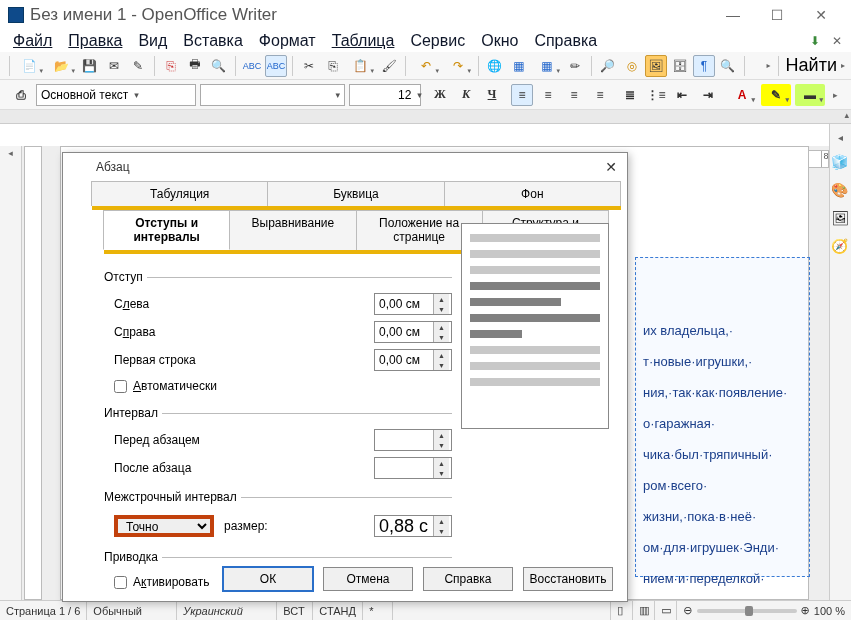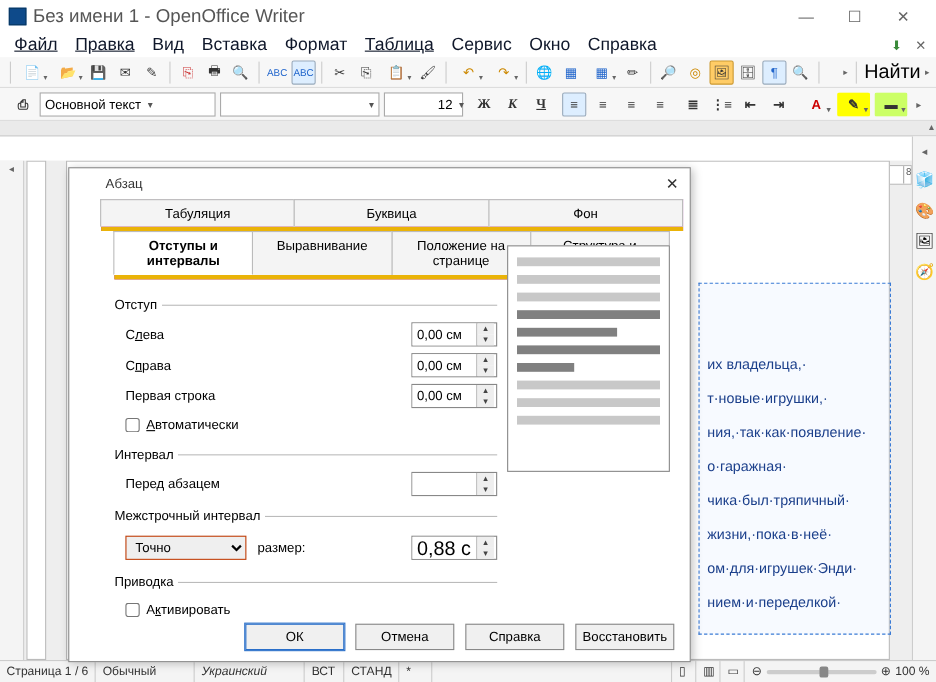--- a/index.html
+++ b/index.html
@@ -75,21 +75,21 @@
   .row { display:flex; align-items:center; height:28px;}
   .row label { width:130px; padding-left:14px;}
   .row label u { text-decoration: underline; }
   .row .spin { margin-left:auto; width:78px; height:22px; border:1px solid #888; display:flex;}
   .row .spin input { border:none; width:58px; padding:0 4px; font-size:12px; outline:none;}
   .row .spin .spinbtns { width:16px; display:flex; flex-direction:column; border-left:1px solid #aaa;}
   .row .spin .spinbtns div { flex:1; display:flex; align-items:center; justify-content:center; font-size:7px; color:#444; background:#eee;}
   .chk { display:flex; align-items:center; gap:6px; padding-left:14px; height:24px;}
   .chk input { width:13px; height:13px;}
   .lsrow { display:flex; align-items:center; gap:10px; padding-left:14px; height:32px;}
-  .lsrow select { width:110px; height:22px; border:1px solid #c2410c; padding:0 4px; font-size:12px;}
+  .lsrow select { width:100px; height:22px; border:4px solid #c2410c; padding:0 4px; font-size:12px;}
   .lsrow .spin { width:78px; height:22px; border:1px solid #888; display:flex; margin-left:auto;}
   .lsrow .spin input { border:none; width:58px; padding:0 4px; font-size:18px;}
   .lsrow .spin .spinbtns { width:16px; display:flex; flex-direction:column; border-left:1px solid #aaa;}
   .lsrow .spin .spinbtns div { flex:1; display:flex; align-items:center; justify-content:center; font-size:7px; color:#444; background:#eee;}
 
   .preview { position:absolute; right:18px; top:70px; width:148px; height:206px; border:1px solid #888; background:#fff; padding:10px 8px;}
   .preview .pline { height:8px; background:#c8c8c8; margin-bottom:8px;}
   .preview .pline.dark { background:#808080;}
   .preview .pline.short { width:70%;}
   .preview .pline.shorter { width:40%;}
@@ -228,20 +228,21 @@
     </div>
   </div>
   <div class="page">
     <div class="text-frame"></div>
     <div class="text-region">
       <div class="line">их владельца,·</div>
       <div class="line">т·новые·игрушки,·</div>
       <div class="line">ния,·так·как·появление·</div>
       <div class="line">о·гаражная·</div>
       <div class="line">чика·был·тряпичный·</div>
+      <div class="line">ром·всего·</div>
       <div class="line">жизни,·пока·в·неё·</div>
       <div class="line">ом·для·игрушек·Энди·</div>
       <div class="line">нием·и·переделкой·</div>
     </div>
   </div>
 </div>
 
 <div class="sidebar-r">
   <div class="tri">◂</div>
   <div class="sicon">🧊</div>
@@ -332,20 +333,30 @@
       <div class="row">
         <label>Перед абзацем</label>
         <div class="spin">
           <input value="" style="">
           <div class="spinbtns">
               <div>▲</div>
               <div>▼</div>
             </div>
         </div>
       </div>
+      <div class="row">
+        <label>После абзаца</label>
+        <div class="spin">
+          <input value="" style="">
+          <div class="spinbtns">
+              <div>▲</div>
+              <div>▼</div>
+            </div>
+        </div>
+      </div>
     </fieldset>
 
     <fieldset>
       <legend>Межстрочный интервал</legend>
       <div class="lsrow">
         <select>
           <option>Точно</option>
         </select>
         <span>размер:</span>
         <div class="spin">

